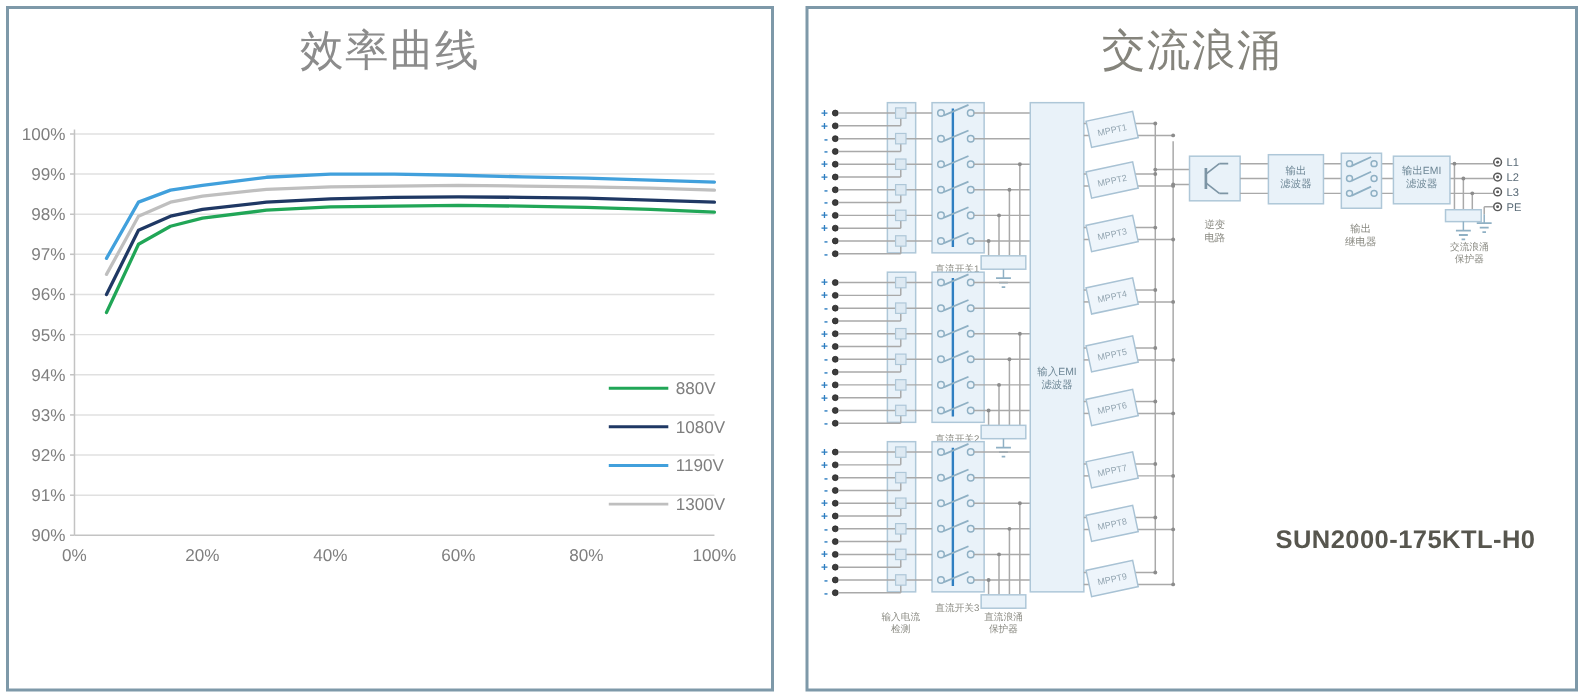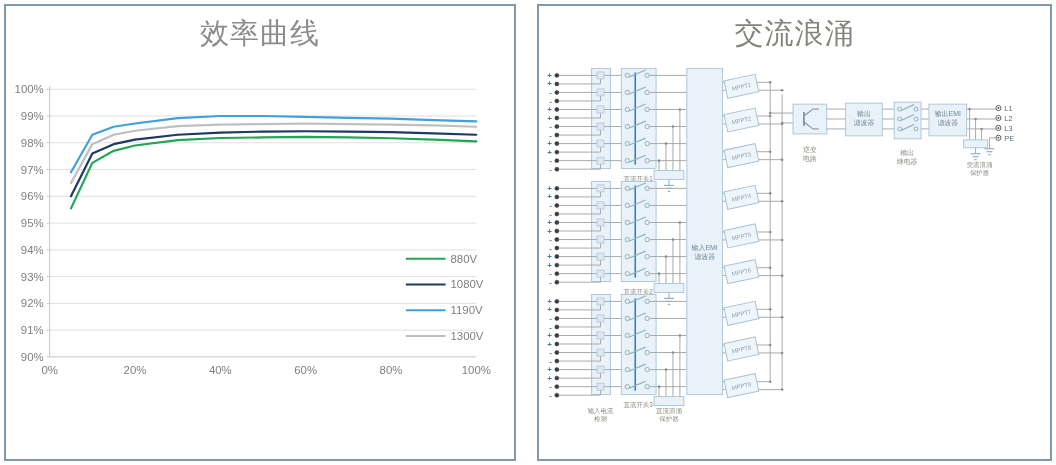--- a/index.html
+++ b/index.html
@@ -508,13 +508,14 @@
       <circle cx="1000" cy="117" r="2.6" fill="#fff" stroke="#5a5a5a" stroke-width="1"></circle>
       <circle cx="1000" cy="117" r="1" fill="#5a5a5a"></circle>
       <text x="1006" y="119.8" font-size="7.5" fill="#5a6b77" text-anchor="start" font-weight="normal">L2</text>
       <circle cx="1000" cy="127" r="2.6" fill="#fff" stroke="#5a5a5a" stroke-width="1"></circle>
       <circle cx="1000" cy="127" r="1" fill="#5a5a5a"></circle>
       <text x="1006" y="129.8" font-size="7.5" fill="#5a6b77" text-anchor="start" font-weight="normal">L3</text>
       <circle cx="1000" cy="137" r="2.6" fill="#fff" stroke="#5a5a5a" stroke-width="1"></circle>
       <circle cx="1000" cy="137" r="1" fill="#5a5a5a"></circle>
       <text x="1006" y="139.8" font-size="7.5" fill="#5a6b77" text-anchor="start" font-weight="normal">PE</text>
     </svg>
+  <div id="model-label">SUN2000-175KTL-H0</div>
 </div>
 
 </body></html>

